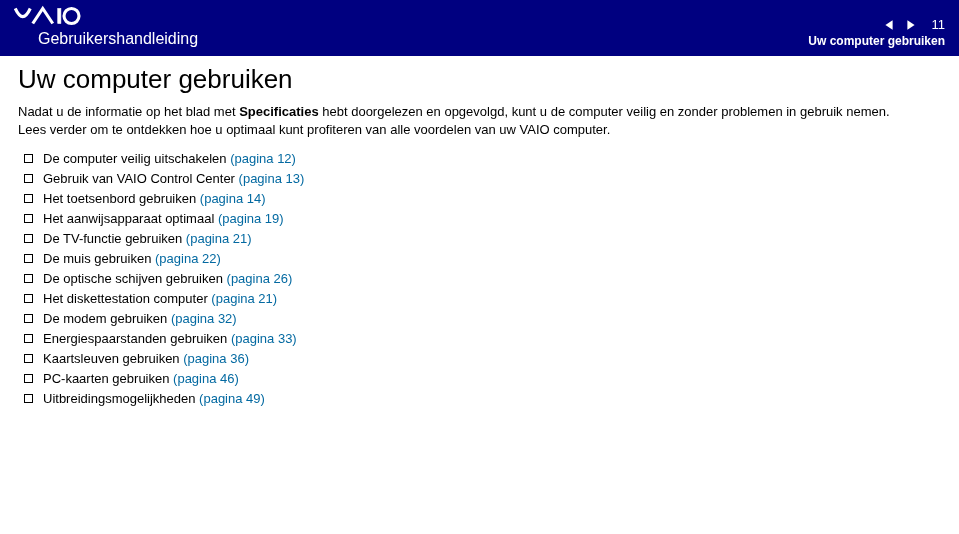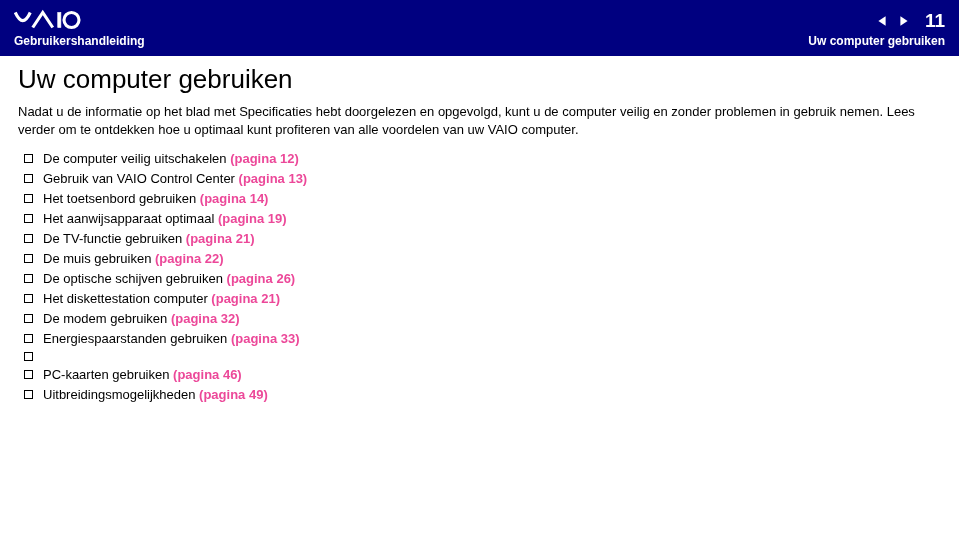--- a/index.html
+++ b/index.html
@@ -11,62 +11,62 @@
     padding: 6px 14px 8px 14px;
     display: flex;
     justify-content: space-between;
     align-items: flex-end;
     height: 56px;
     position: relative;
   }
   .header-left { display: flex; flex-direction: column; gap: 2px; }
   .logo { display: flex; align-items: center; height: 24px; }
   .logo svg { height: 22px; width: auto; fill: #fff; stroke: #fff; }
-  .guide-label { font-size: 12px; font-weight: bold; }
+  .guide-label { font-size: 16px; font-weight: normal; margin-left: 24px; }
   .header-right { display: flex; flex-direction: column; align-items: flex-end; gap: 2px; }
   .nav-row { display: flex; gap: 8px; align-items: center; }
   .nav-arrow { width: 14px; height: 14px; display:flex; align-items:center; justify-content:center; cursor:pointer; }
   .nav-arrow svg { fill: #fff; }
-  .page-num { font-size: 19px; font-weight: bold; padding-left: 6px; }
+  .page-num { font-size: 13px; font-weight: normal; padding-left: 6px; }
   .section-label { font-size: 12px; font-weight: bold; }
   .content {
     padding: 8px 18px 10px 18px;
   }
   .page-title {
     font-size: 26px;
     font-weight: normal;
     margin-bottom: 8px;
   }
   .intro {
     font-size: 13px;
     line-height: 1.35;
     margin-bottom: 14px;
     max-width: 900px;
   }
-  .intro .bold { font-weight: normal; }
+  .intro .bold { font-weight: bold; }
   ul.toc {
     list-style: none;
     padding-left: 6px;
   }
   ul.toc li {
     font-size: 13px;
     line-height: 1.0;
     margin-bottom: 7px;
     display: flex;
     align-items: center;
     gap: 10px;
   }
   .bullet {
     width: 9px; height: 9px;
     border: 1px solid #000;
     flex: 0 0 9px;
     display:inline-block;
   }
   .toc-text { color: #000; text-align: center; }
-  .toc-link { color: #ec4899; cursor: pointer; font-weight: bold; }
+  .toc-link { color: #0369a1; cursor: pointer; }
 </style>
 </head>
 <body>
 
 <div class="header-bar">
   <div class="header-left">
     <div class="logo">
       <svg viewBox="0 0 160 32" width="100" height="22">
         <path d="M2 4 Q 14 30 26 4" stroke="#fff" stroke-width="5" fill="none"></path>
         <path d="M30 28 L46 4 L62 28" stroke="#fff" stroke-width="5" fill="none"></path>
@@ -137,20 +137,21 @@
     <li>
         <span class="bullet"></span>
         <span><span class="toc-text">De modem gebruiken </span><span class="toc-link">(pagina 32)</span></span>
       </li>
     <li>
         <span class="bullet"></span>
         <span><span class="toc-text">Energiespaarstanden gebruiken </span><span class="toc-link">(pagina 33)</span></span>
       </li>
     <li>
         <span class="bullet"></span>
+        <span><span class="toc-text">Kaartsleuven gebruiken </span><span class="toc-link">(pagina 36)</span></span>
       </li>
     <li>
         <span class="bullet"></span>
         <span><span class="toc-text">PC-kaarten gebruiken </span><span class="toc-link">(pagina 46)</span></span>
       </li>
     <li>
         <span class="bullet"></span>
         <span><span class="toc-text">Uitbreidingsmogelijkheden </span><span class="toc-link">(pagina 49)</span></span>
       </li>
   </ul>

